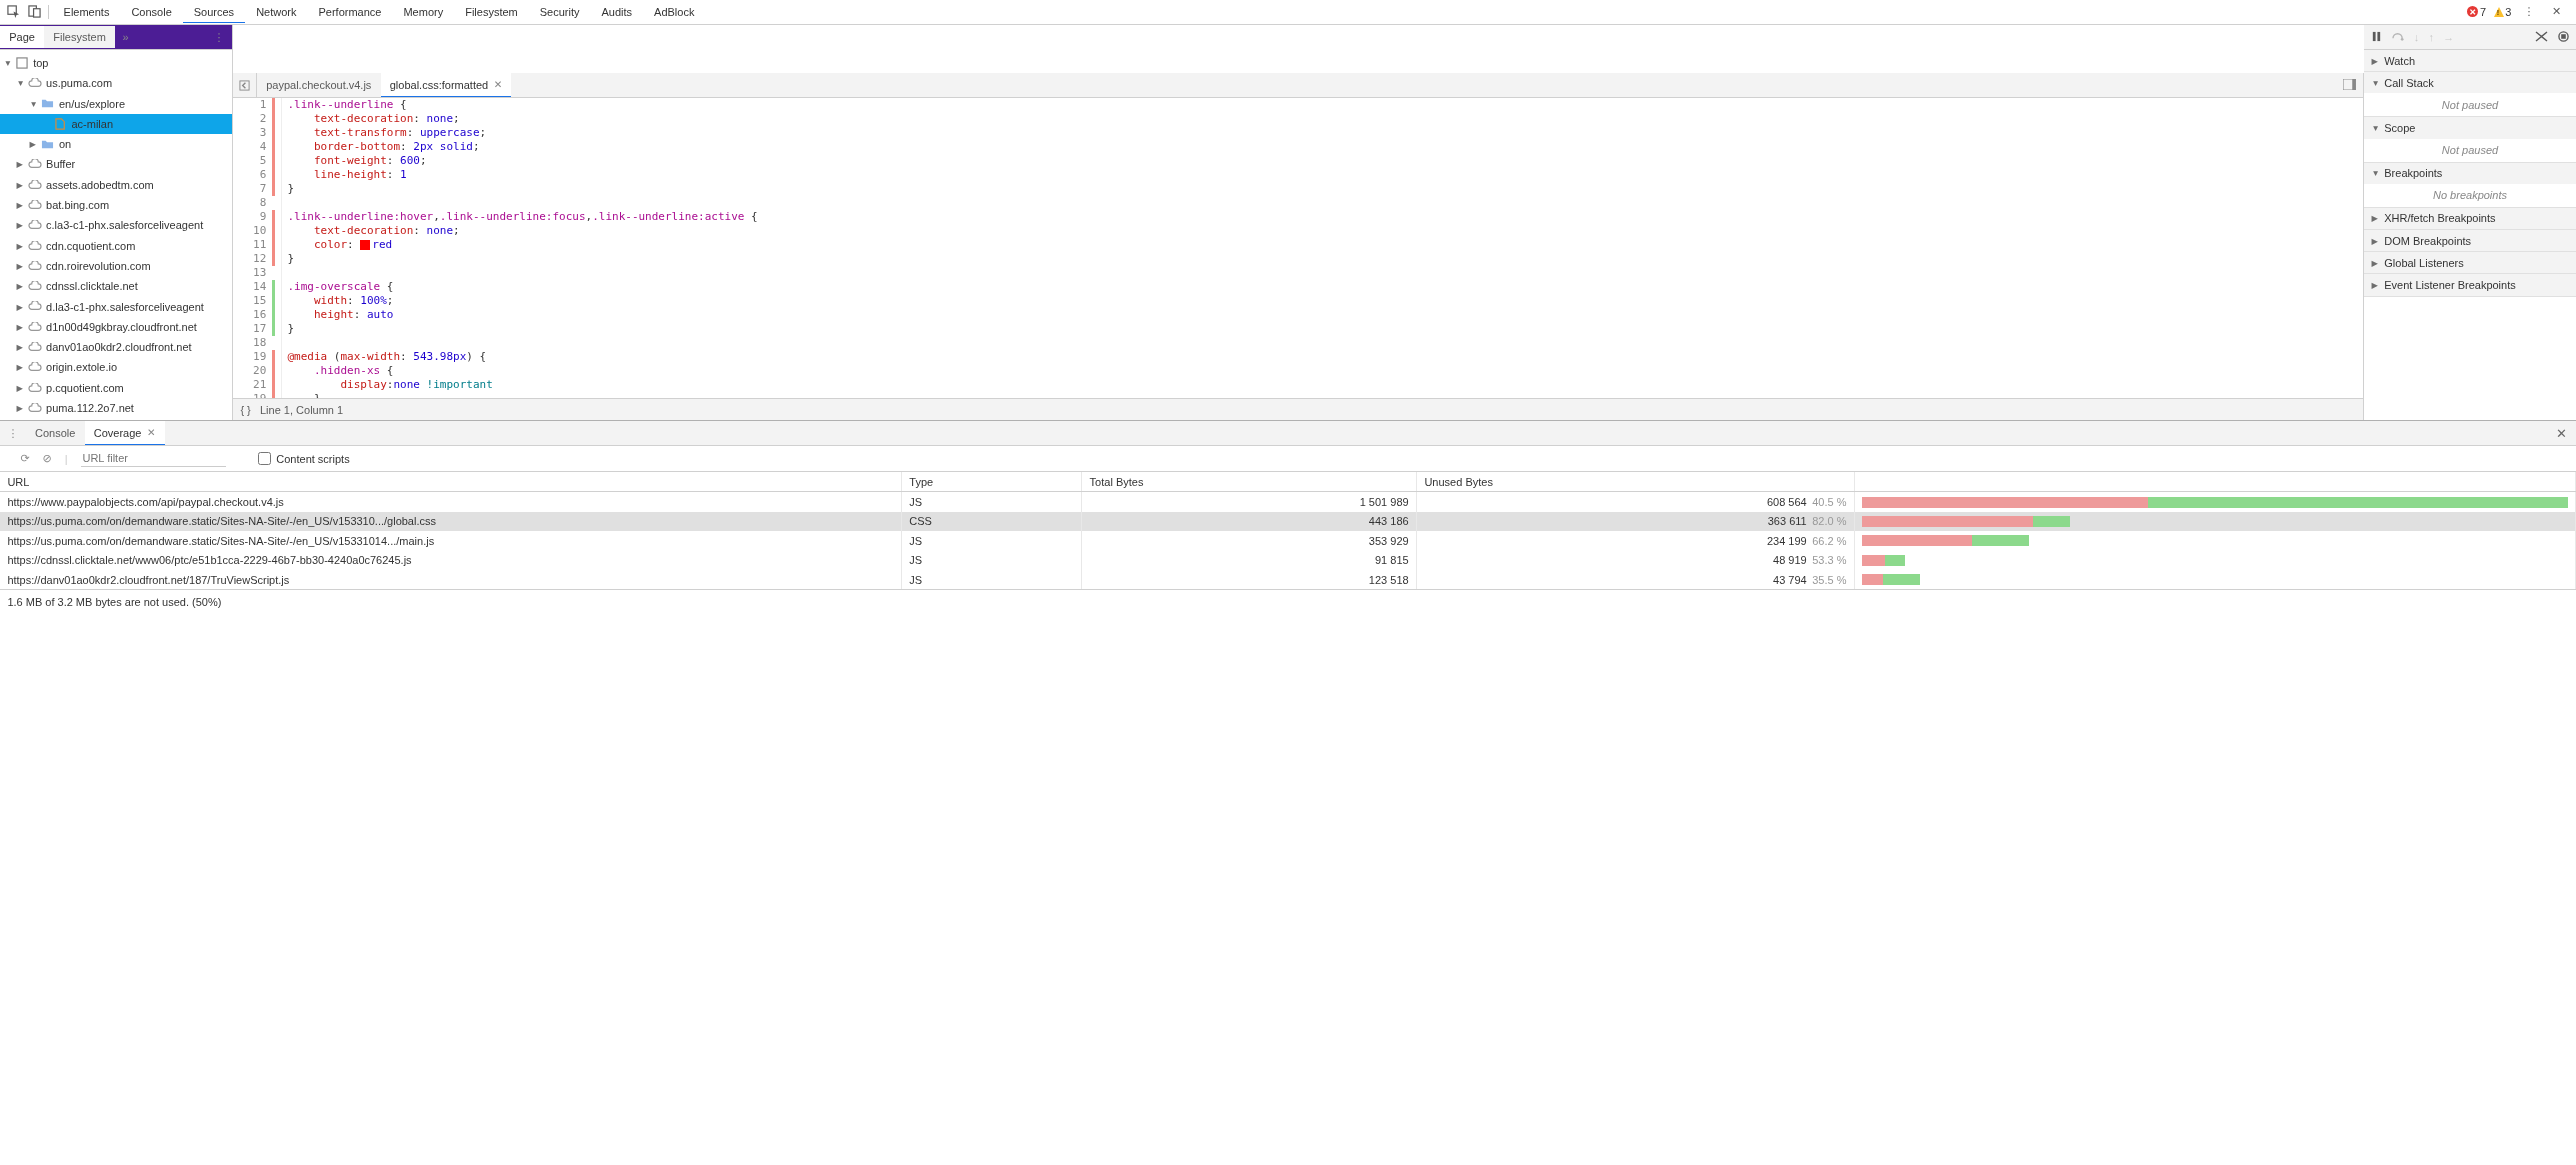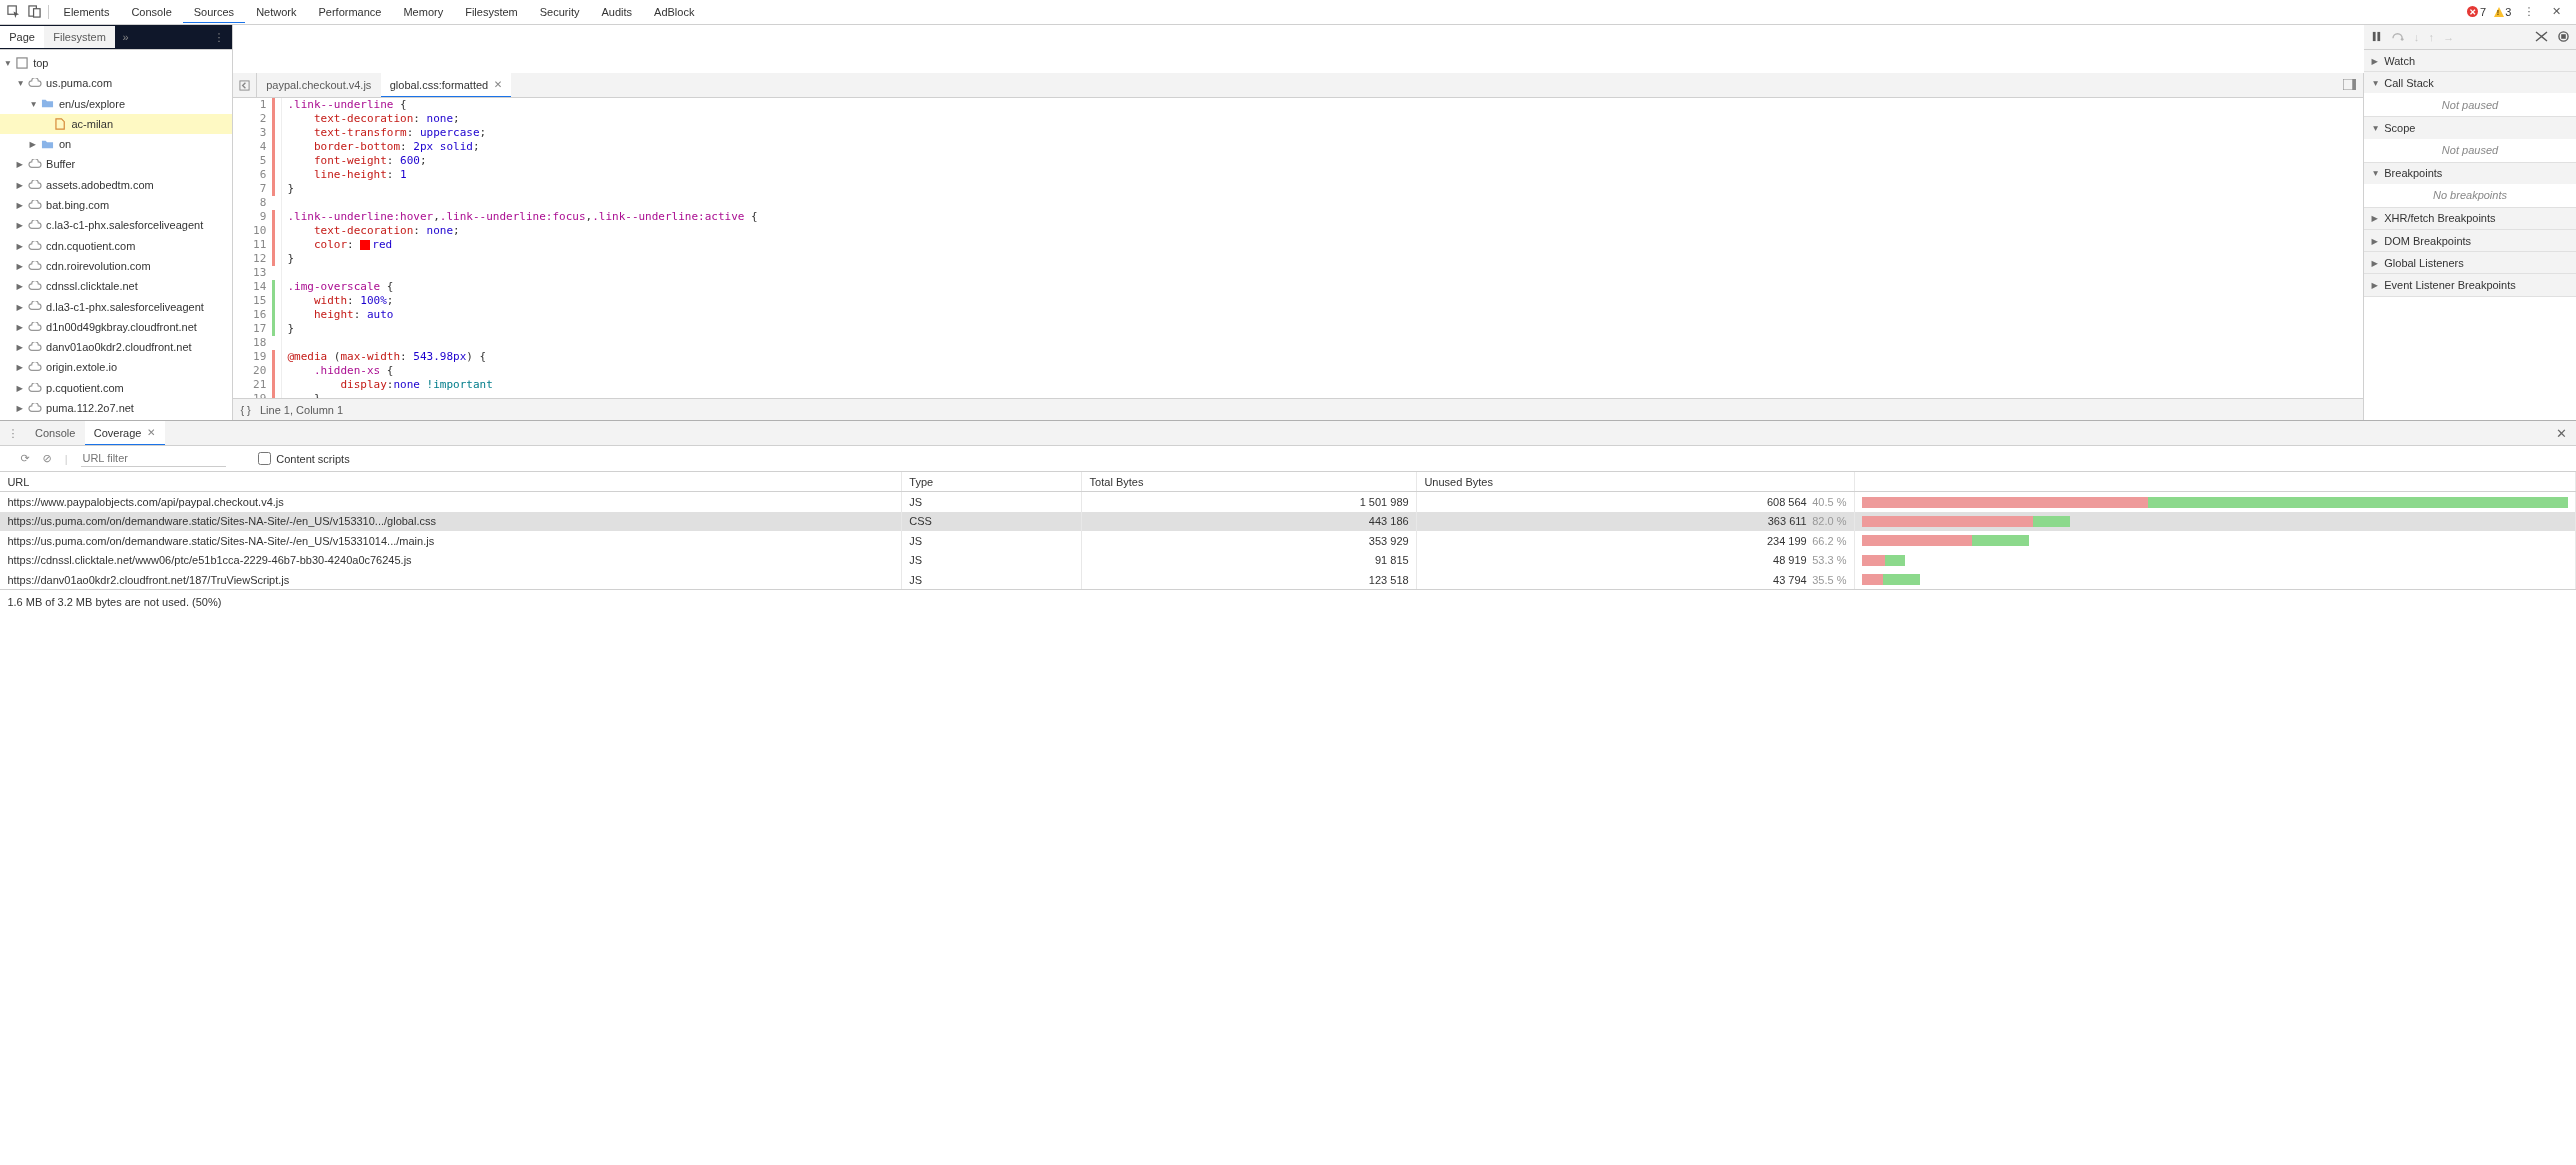--- a/index.html
+++ b/index.html
@@ -11,28 +11,28 @@
 .tab { padding: 4.6px 11px; color: #333; cursor: pointer; }
 .tab.active { background: #fff; border-bottom: 1.8px solid #1a73e8; color: #333; }
 .toolbar-right { display: flex; align-items: center; gap: 7.4px; padding-right: 5.5px; }
 .error-badge { display: flex; align-items: center; gap: 1.8px; }
 .circ { width: 11px; height: 11px; border-radius: 50%; color: #fff; display: flex; align-items: center; justify-content: center; font-size: 8.3px; font-weight: bold; }
 .circ.red { background: #e53935; }
 .tri { width: 0; height: 0; border-left: 5.5px solid transparent; border-right: 5.5px solid transparent; border-bottom: 10.2px solid #fbc02d; position: relative; }
 .tri::after { content: "!"; position: absolute; left: -1.8px; top: 0.9px; font-size: 7.4px; color: #5a3b00; font-weight: bold; }
 .main { display: flex; height: 395px; }
 .left-panel { width: 233px; border-right: 0.9px solid #d0d0d0; display: flex; flex-direction: column; }
-.lp-tabs { display: flex; align-items: center; height: 25px; border-bottom: 0.9px solid #d0d0d0; background: #0f172a; }
+.lp-tabs { display: flex; align-items: center; height: 25px; border-bottom: 0.9px solid #d0d0d0; background: #4c1d95; }
 .lp-tab { padding: 4.6px 9.2px; cursor: pointer; background: #f3f3f3; color: #5a5a5a; }
 .lp-tab.active { background: #fff; color: #333; }
 .chevron-btn { padding: 0 7.4px; color: #888; cursor: pointer; }
 .lp-more { margin-left: auto; padding: 0 7.4px; color: #888; cursor: pointer; }
 .tree { flex: 1; overflow: auto; padding-top: 2.8px; }
 .tree-row { display: flex; align-items: center; height: 20.3px; padding-left: 3.7px; cursor: pointer; white-space: nowrap; }
-.tree-row.selected { background: #fef9c3; }
+.tree-row.selected { background: #0ea5e9; }
 .caret { width: 9.2px; color: #6e6e6e; font-size: 8.3px; margin-right: 1.8px; }
 .icon-slot { width: 14.8px; display: flex; justify-content: center; margin-right: 3.7px; }
 .center-panel { flex: 1; display: flex; flex-direction: column; border-right: 0.9px solid #d0d0d0; margin-top: 48px; }
 .file-tabs-bar { display: flex; align-items: center; height: 25px; border-bottom: 0.9px solid #d0d0d0; background: #f3f3f3; }
 .nav-btn { width: 24px; display: flex; justify-content: center; color: #888; cursor: pointer; border-right: 0.9px solid #d0d0d0; height: 100%; align-items: center;}
 .file-tab { display: flex; align-items: center; padding: 0 9.2px; height: 100%; cursor: pointer; gap: 5.5px; color: #5a5a5a; }
 .file-tab.active { background: #fff; border-bottom: 1.8px solid #1a73e8; color: #333; }
 .close-x { color: #888; font-size: 10.2px; }
 .file-tabs-right { margin-left: auto; padding: 0 7.4px; color: #888; cursor: pointer; }
 .code-area { flex: 1; display: flex; overflow: hidden; font-family: Menlo, Consolas, monospace; font-size: 11px; line-height: 14px; }

